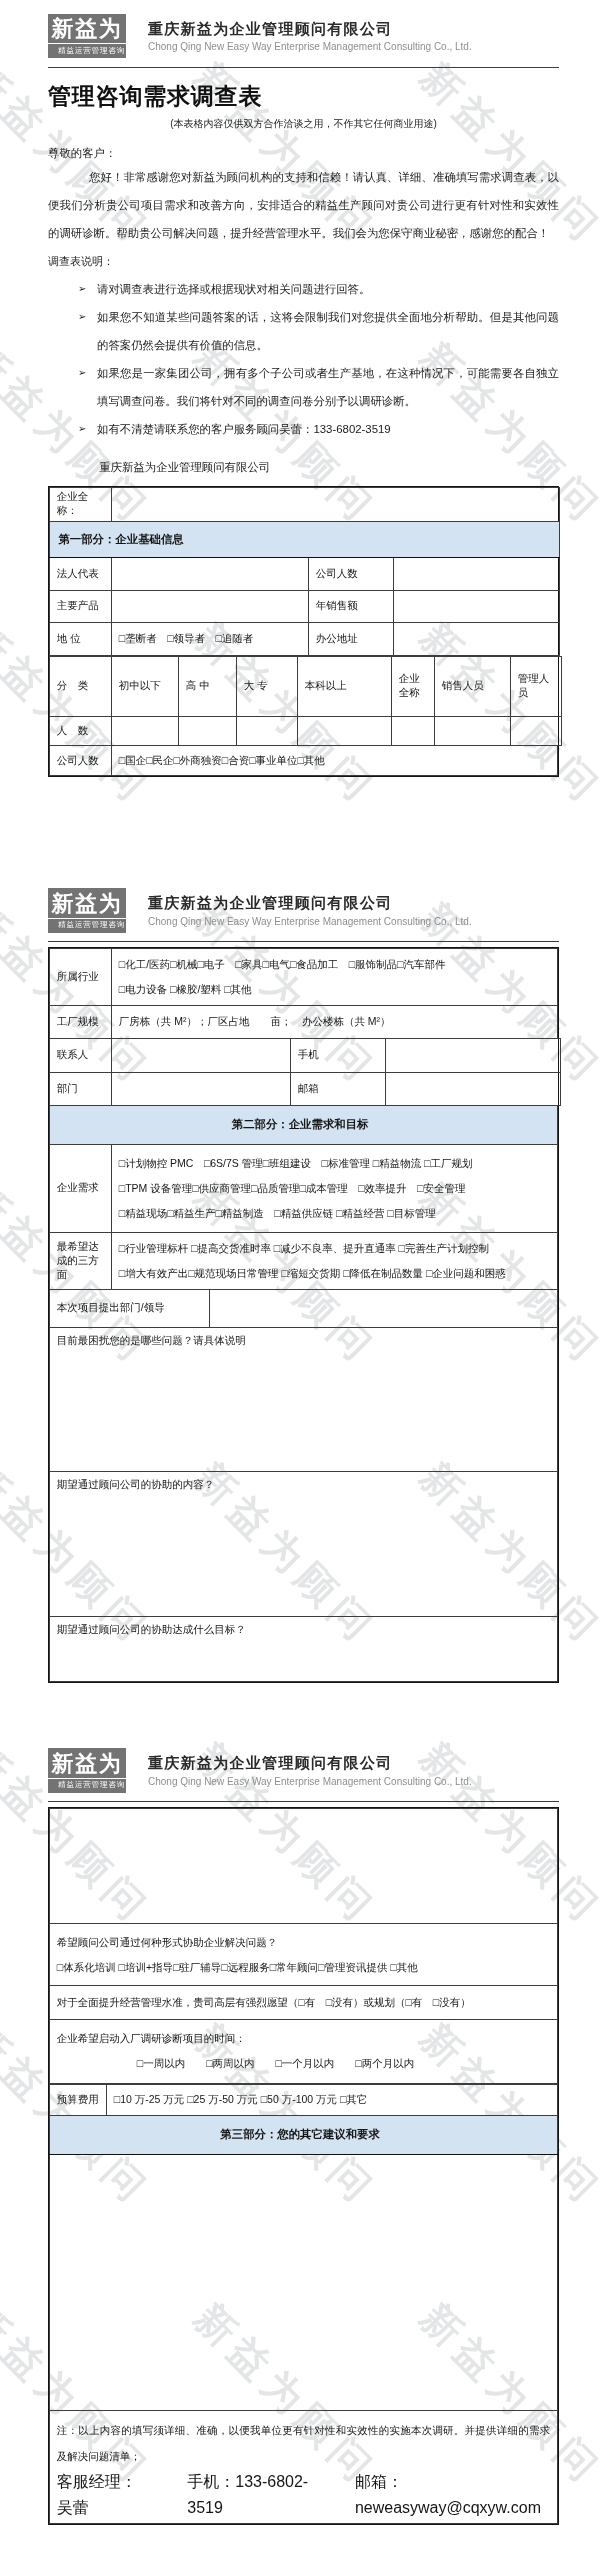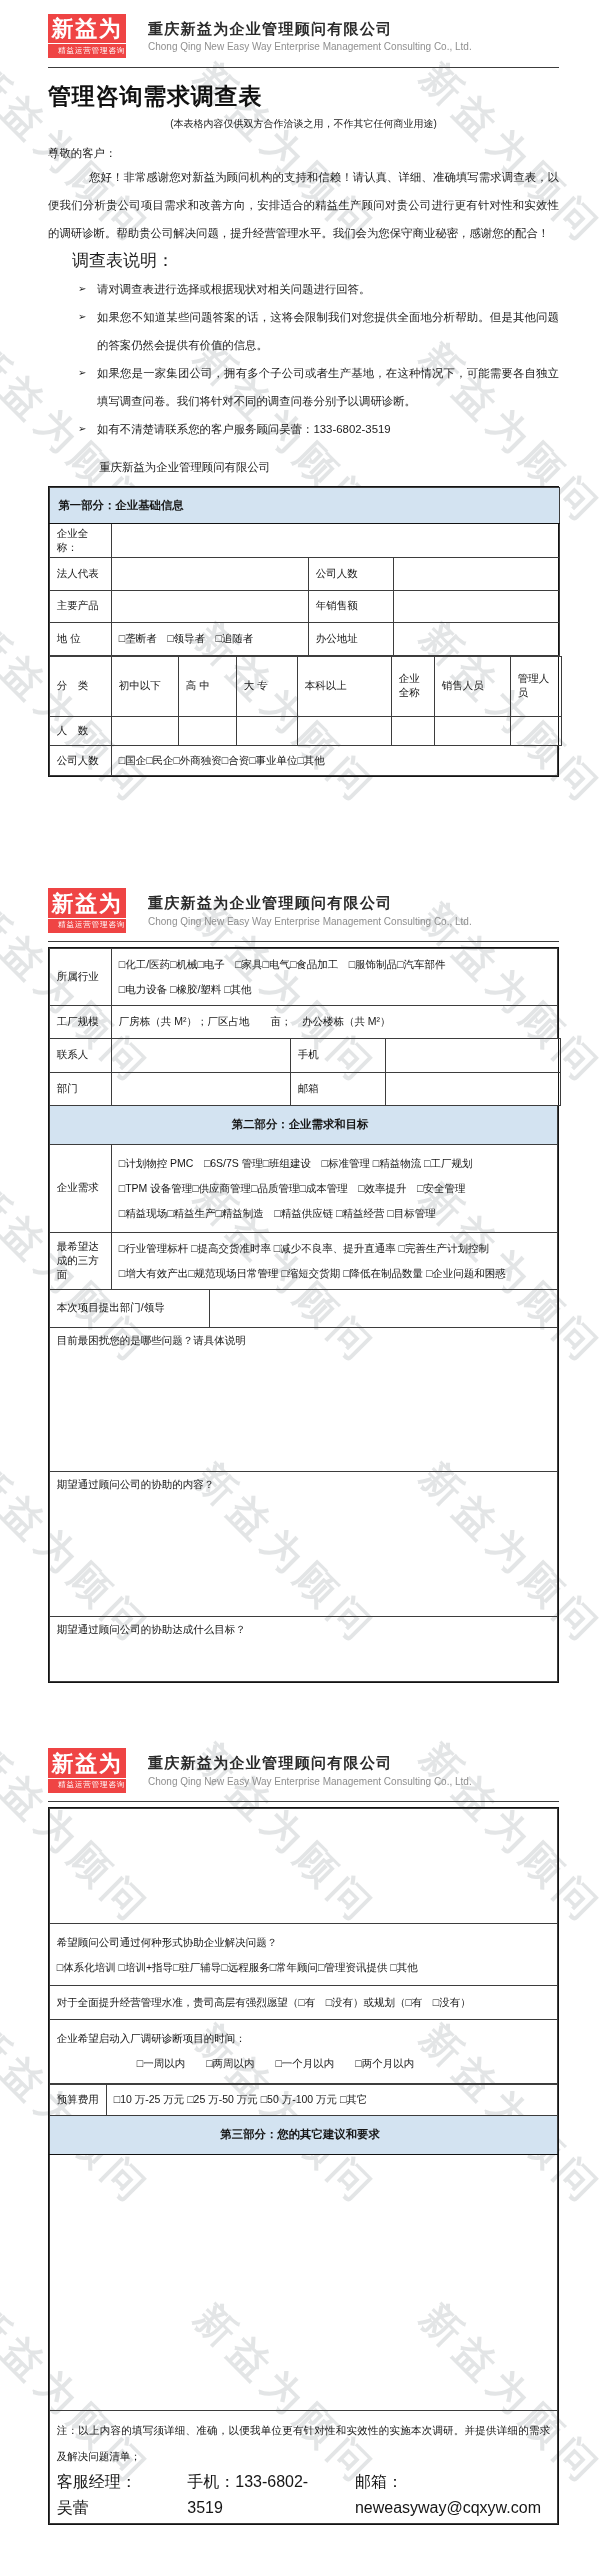--- a/index.html
+++ b/index.html
@@ -14,33 +14,33 @@
     font-size:39px;letter-spacing:8.4px;font-weight:600;white-space:nowrap;
     color:rgba(148,153,160,0.26);
   }
   .page{position:absolute;left:48px;width:511px;z-index:1;}
   .page1{top:13.5px;}
   .page2{top:888px;}
   .page3{top:1748px;}
 
   
   .doc-header{display:flex;align-items:center;border-bottom:1.7px solid #3c3c3c;padding-bottom:8.4px;}
-  .logo{width:78px;background:#ef4444;color:#fff;flex:0 0 auto;}
+  .logo{width:78px;background:#737373;color:#fff;flex:0 0 auto;}
   .logo-main{font-size:22px;font-weight:800;text-align:center;letter-spacing:1.7px;line-height:1.2;padding:2.5px 1.7px 0.8px;}
   .logo-sub{font-size:7.6px;text-align:right;letter-spacing:0.8px;border-top:1.7px solid #fff;padding:1.7px 0.8px 2.5px;}
   .names{margin-left:22px;}
   .name-cn{font-size:15px;font-weight:bold;color:#2b2b2b;letter-spacing:1.3px;}
   .name-en{font-size:10px;color:#8f8f8f;margin-top:2.5px;font-family:Liberation Sans, sans-serif;}
 
   
   .doc-title{margin-top:13.5px;text-align:left;font-size:23px;font-weight:800;letter-spacing:0.8px;color:#111;}
   .doc-subtitle{margin-top:5px;text-align:center;font-size:10px;color:#222;}
   .salutation{margin-top:15px;font-size:11.4px;}
   .intro-p{font-size:11.4px;line-height:28px;text-align:justify;text-indent:3.6em;margin-top:1.7px;}
-  .notes-title{font-size:17px;line-height:28px;margin-left:24px;}
+  .notes-title{font-size:11px;line-height:28px;}
   .note-list{margin:0;padding:0;list-style:none;}
   .note-item{position:relative;font-size:11.4px;line-height:28px;padding-left:49px;text-align:justify;}
   .note-item .marker{position:absolute;left:30px;top:0;font-size:10px;}
   .signoff{margin-top:10px;font-size:11.4px;line-height:28px;text-indent:4.5em;}
 
   
   .tblwrap{border:1.7px solid #141414;margin-top:5px;background:transparent;}
   .tblwrap table{border-collapse:collapse;width:100%;table-layout:fixed;margin-top:-0.8px;}
   .tblwrap table:first-child{margin-top:0;}
   td{border:0.8px solid #3d3d3d;font-size:10.5px;padding:1.7px 6.8px;vertical-align:middle;color:#161616;}
@@ -130,25 +130,25 @@
     <div class="tblwrap">
       <table>
         <colgroup>
             <col style="width:62px">
             <col style="width:197px">
             <col style="width:85px">
             <col style="width:166px">
           </colgroup>
         <tbody>
             <tr>
-          <td class="sec h38" colspan="4">第一部分：企业基础信息</td>
-        </tr>
-        <tr>
           <td class="h35">企业全称：</td>
           <td colspan="3"></td>
+        </tr>
+        <tr>
+          <td class="sec h38" colspan="4">第一部分：企业基础信息</td>
         </tr>
         <tr>
           <td class="h33">法人代表</td>
           <td></td>
           <td class="ctr">公司人数</td>
           <td></td>
         </tr>
         <tr>
           <td class="h33">主要产品</td>
           <td></td>

